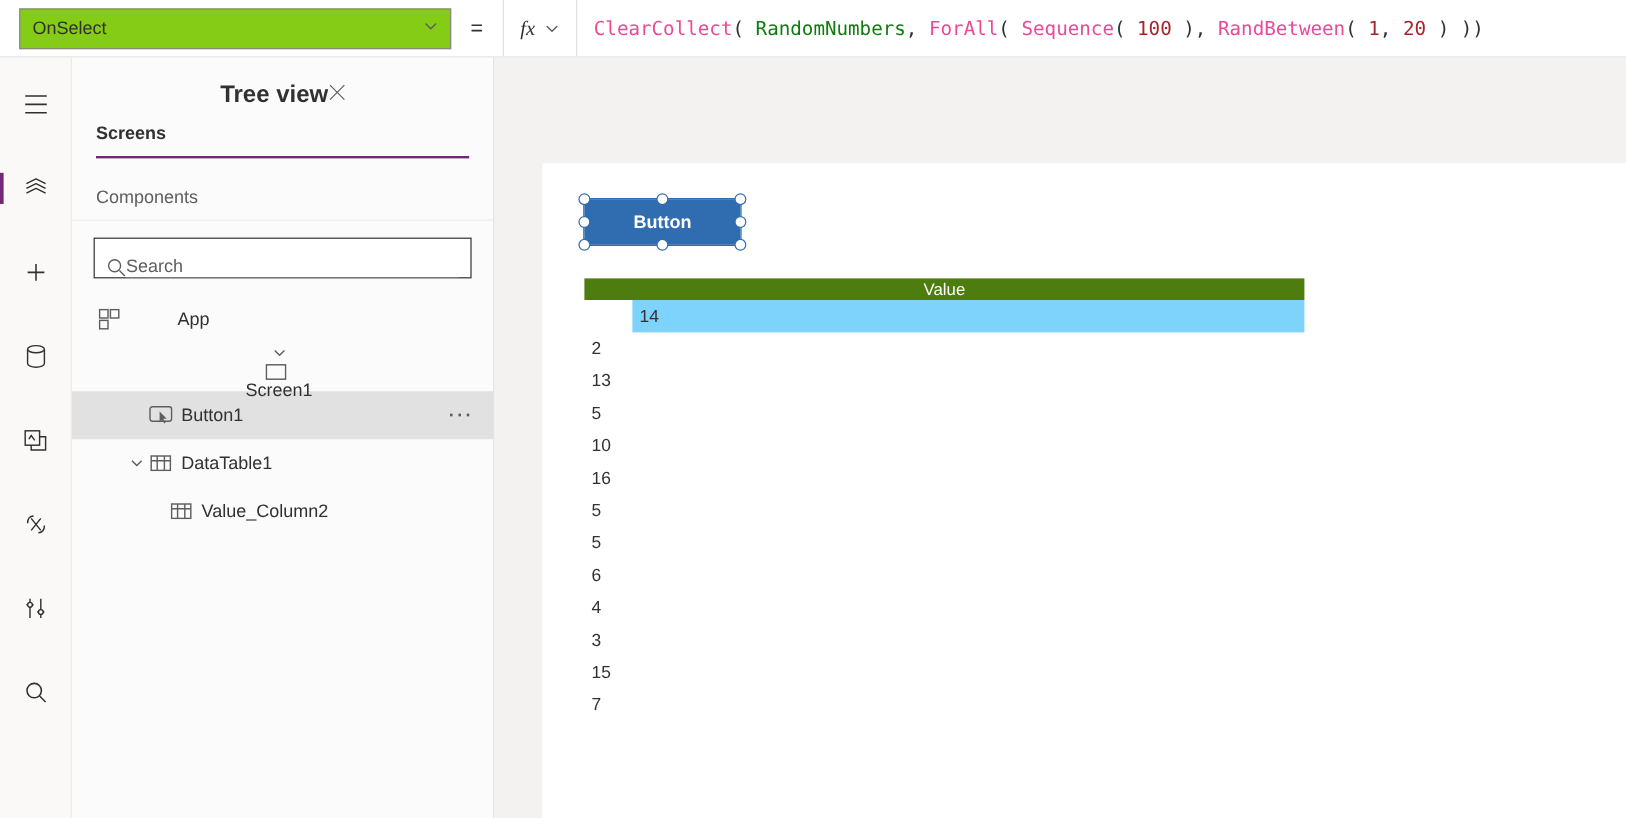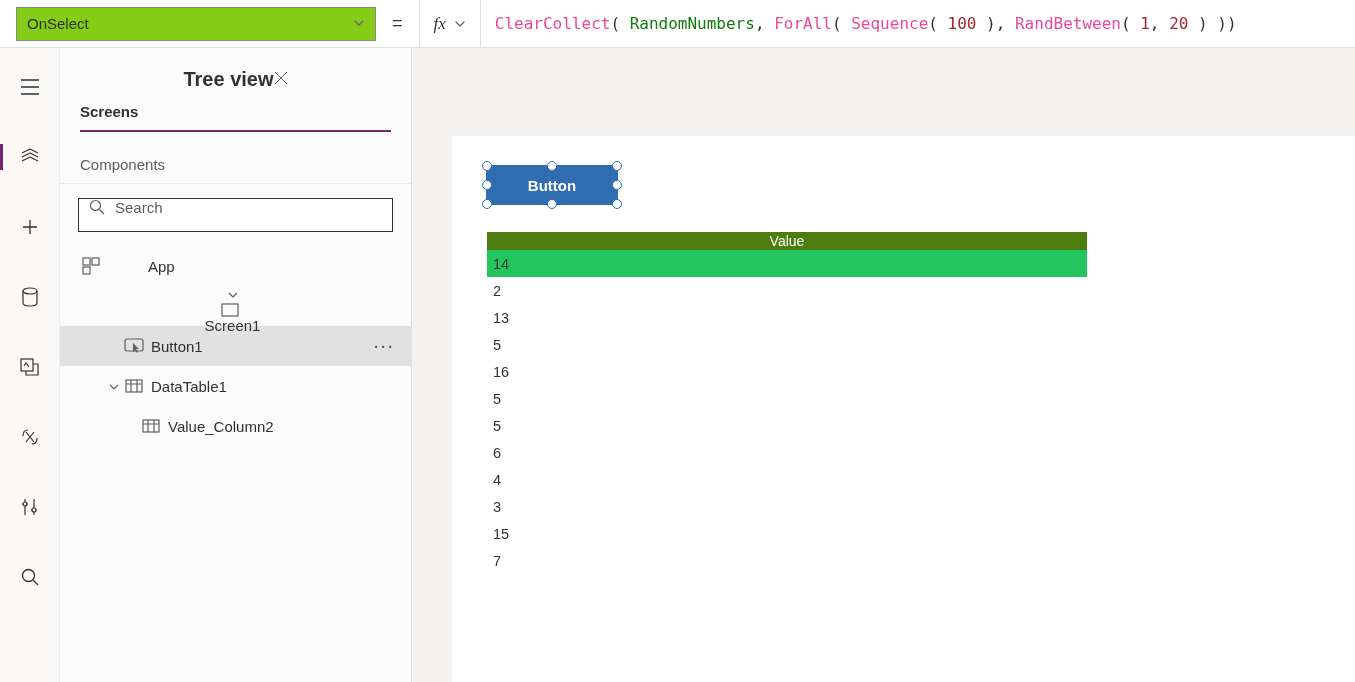--- a/index.html
+++ b/index.html
@@ -146,23 +146,22 @@
     border-bottom: 2px solid #742774;
   }
   .search-wrap {
     padding: 14px 18px;
   }
   .search-box {
     height: 34px;
     border: 1px solid #323130;
     background: #fff;
     display: flex;
-    align-items: flex-start;
+    align-items: flex-end;
     padding: 0 10px;
-    gap: 10px;
     color: #605e5c;
   }
   .search-box input {
     border: none;
     outline: none;
     flex: 1;
     font-size: 15px;
   }
   .search-box input::placeholder { color: #605e5c; }
   .tree-nodes { flex: 1; }
@@ -263,21 +262,21 @@
   }
   .dt-body { border: none; }
   .dt-row {
     height: 27px;
     display: flex;
     align-items: center;
     padding-left: 6px;
     font-size: 14.5px;
     color: #323130;
   }
-  .dt-row.sel { background: #22c55e; }
+  .dt-row.sel { background: #7dd3fc; margin-left: 40px; }
 </style>
 </head>
 <body>
 
 <div class="formula-bar">
   <div class="property-select">
     <span>OnSelect</span>
     <span class="chev">
       <svg width="12" height="12" viewBox="0 0 12 12" fill="none">
           <path d="M2 4 L6 8 L10 4" stroke="#605e5c" stroke-width="1.2" stroke-linecap="round" stroke-linejoin="round"></path>
@@ -443,20 +442,21 @@
         <div class="handle h-sw"></div>
         <div class="handle h-w"></div>
       </div>
       <div class="data-table">
         <div class="dt-header">Value</div>
         <div class="dt-body" id="dt-body">
             <div class="dt-row sel">14</div>
             <div class="dt-row">2</div>
             <div class="dt-row">13</div>
             <div class="dt-row">5</div>
+            <div class="dt-row">10</div>
             <div class="dt-row">16</div>
             <div class="dt-row">5</div>
             <div class="dt-row">5</div>
             <div class="dt-row">6</div>
             <div class="dt-row">4</div>
             <div class="dt-row">3</div>
             <div class="dt-row">15</div>
             <div class="dt-row">7</div>
           </div>
       </div>

